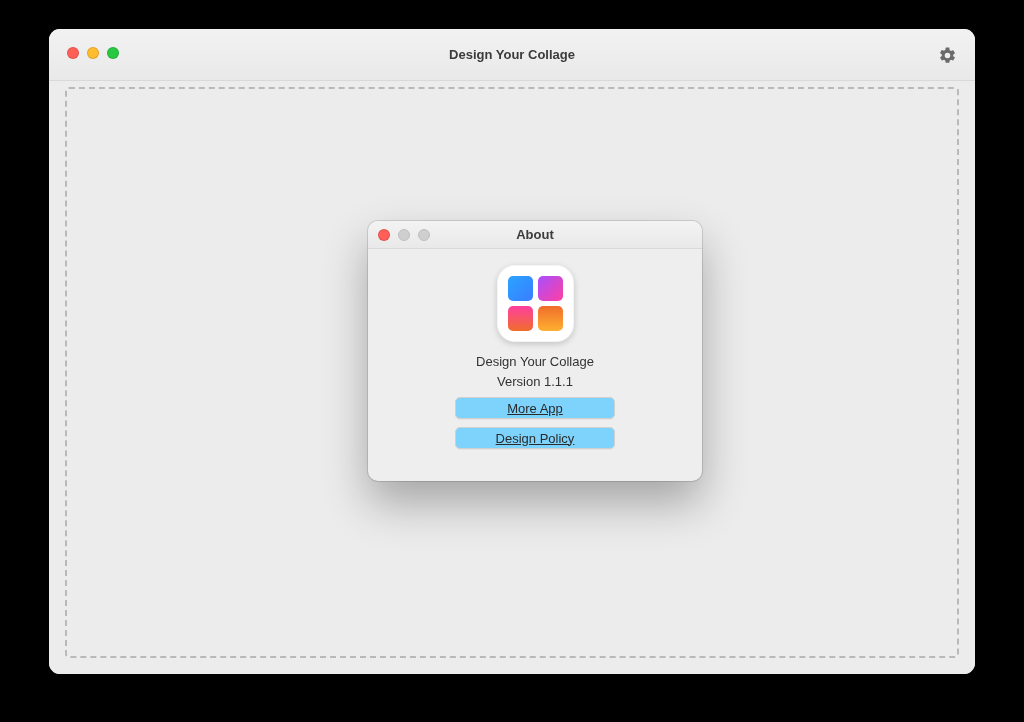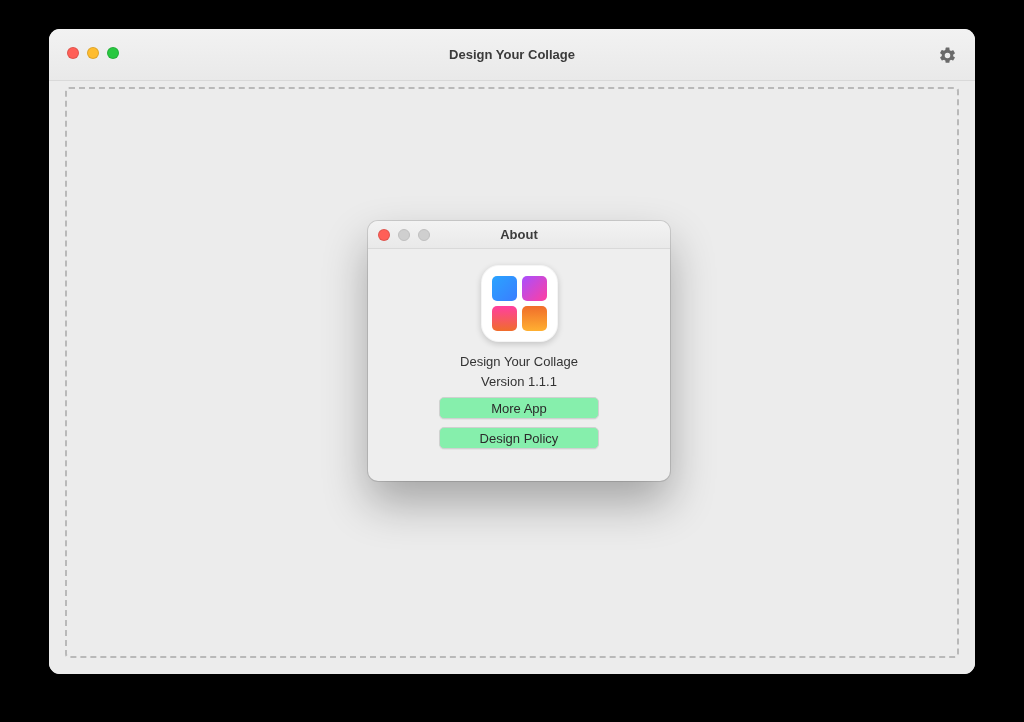--- a/index.html
+++ b/index.html
@@ -73,21 +73,21 @@
     position: absolute;
     left: 16px; right: 16px; top: 6px; bottom: 16px;
     border: 2px dashed #b9b9b9;
     border-radius: 4px;
   }
 
   
   .about-window {
     position: absolute;
     left: 368px; top: 221px;
-    width: 302px; height: 260px;
+    width: 334px; height: 260px;
     background: #eeeeee;
     border-radius: 10px;
     box-shadow:
       0 22px 45px rgba(0,0,0,0.30),
       0 0 0 1px rgba(0,0,0,0.12);
     overflow: hidden;
   }
   .about-titlebar {
     position: relative;
     height: 28px;
@@ -133,27 +133,28 @@
     font-size: 13px; color: #333;
   }
 
   .btn-stack {
     margin-top: 8px;
     width: 160px;
     display: flex; flex-direction: column; gap: 8px;
   }
   .mac-btn {
     height: 22px;
-    background: #86efac;
+    background: #7dd3fc;
     border: 1px solid #d0d0d0;
     border-radius: 5px;
     box-shadow: 0 1px 0 rgba(0,0,0,0.04);
     font-size: 13px; color: #2b2b2b;
     display: flex; align-items: center; justify-content: center;
     cursor: default;
+    text-decoration: underline;
   }
 </style>
 </head>
 <body>
 
 <div class="stage">
 
   <div class="main-window">
     <div class="main-titlebar">
       <div class="traffic">

